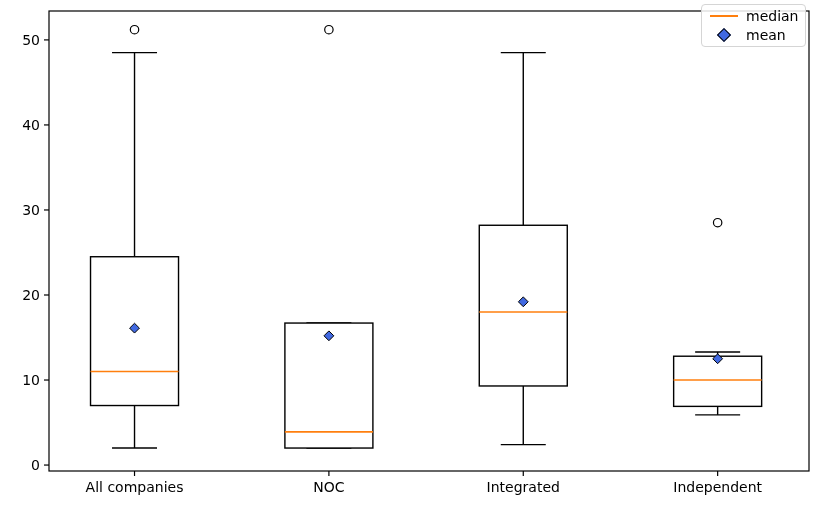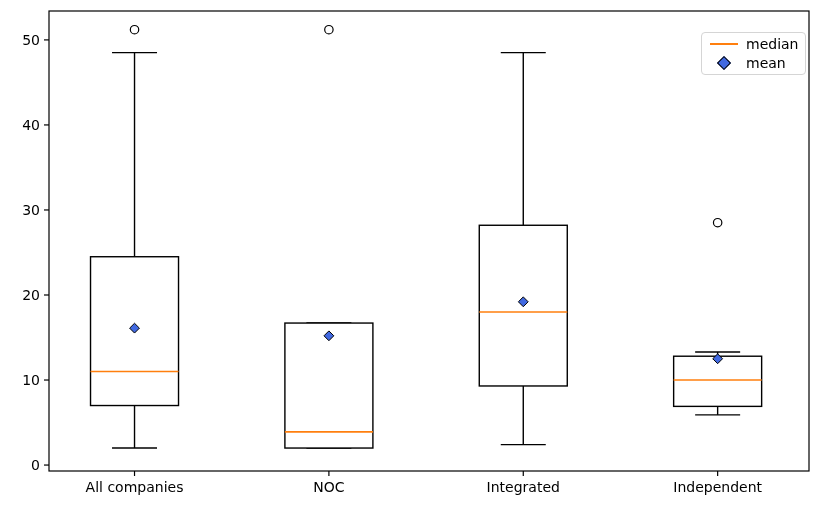--- a/index.html
+++ b/index.html
@@ -21,21 +21,21 @@
     top: 0;
   }
   .chart-text {
     font-family: "DejaVu Sans", "Liberation Sans", sans-serif;
     font-size: 14px;
     fill: #000000;
   }
   .legend {
     position: absolute;
     left: 701px;
-    top: 32px;
+    top: 4px;
     width: 105px;
     height: 43px;
     box-sizing: border-box;
     background: rgba(255,255,255,0.85);
     border: 1px solid #d5d5d5;
     border-radius: 4px;
     display: flex;
     flex-direction: column;
     justify-content: space-evenly;
     padding: 2px 6px 2px 7px;

